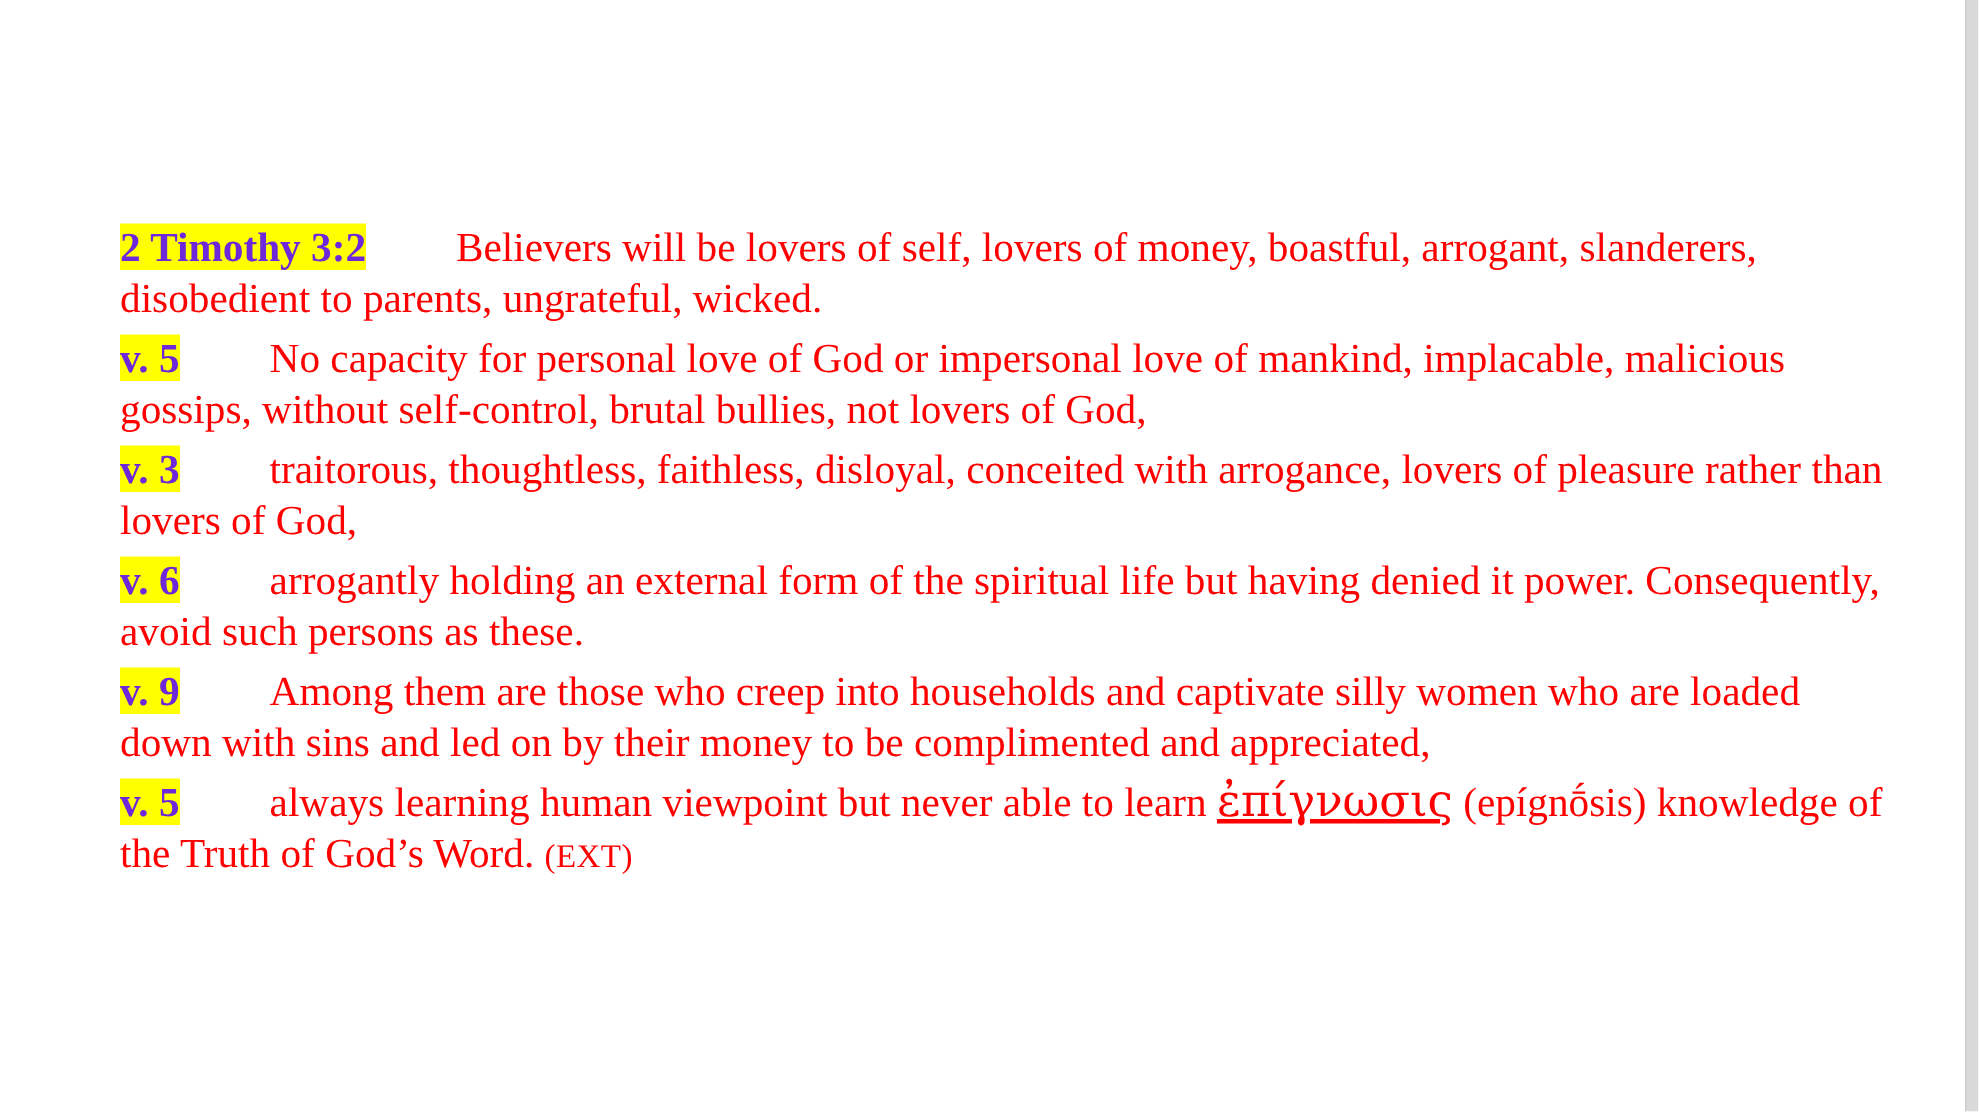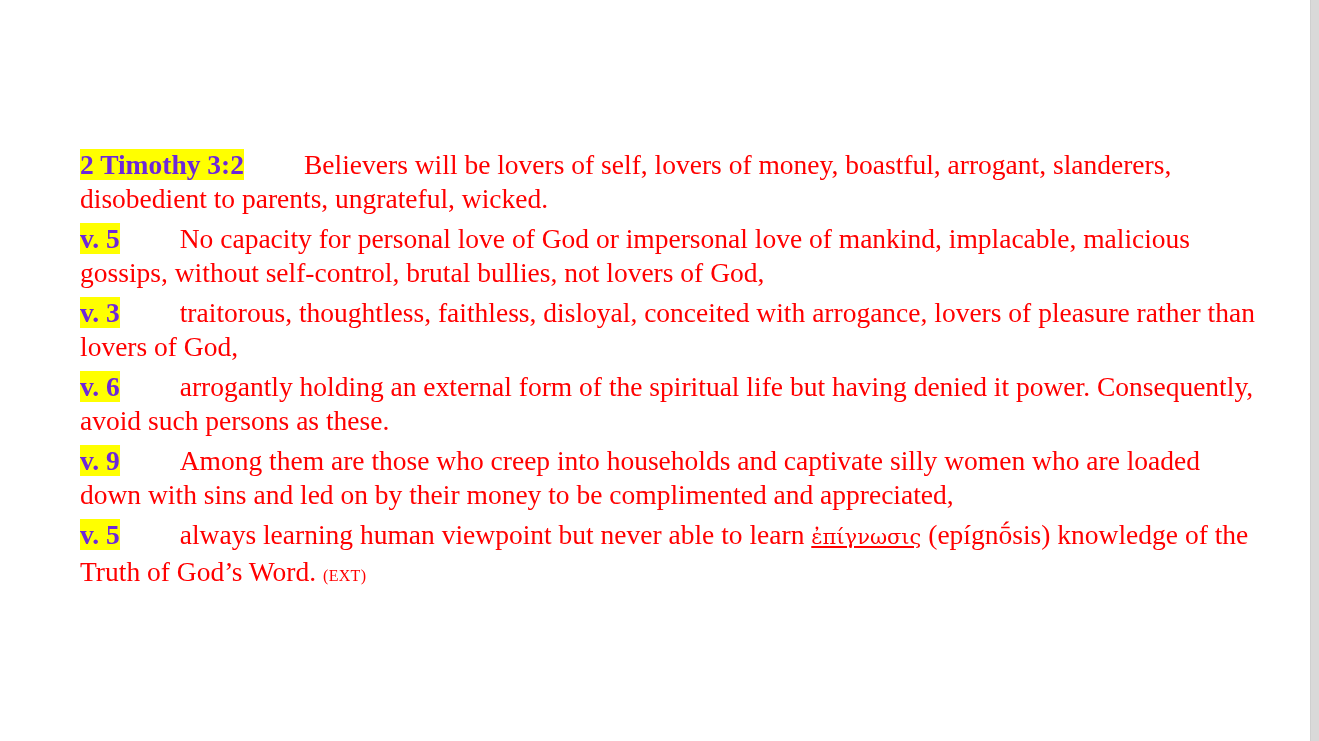--- a/index.html
+++ b/index.html
@@ -53,30 +53,30 @@
     background: #FFFF00;
     font-weight: bold;
     color: #6d28d9;
   }
   .tab-wide {
     display: inline-block;
     width: 60px;
   }
   .greek {
     font-family: "DejaVu Serif", "Liberation Serif", serif;
-    font-size: 21px;
+    font-size: 30px;
   }
   .translit {
     text-decoration-style: solid;
   }
   .greek-u {
     text-decoration: underline;
   }
   .smallcaps {
-    font-size: 16px;
+    font-size: 22px;
     letter-spacing: 0.3px;
   }
 </style>
 </head>
 <body>
 
 <div class="slide">
 
   <div class="text-block">
 

